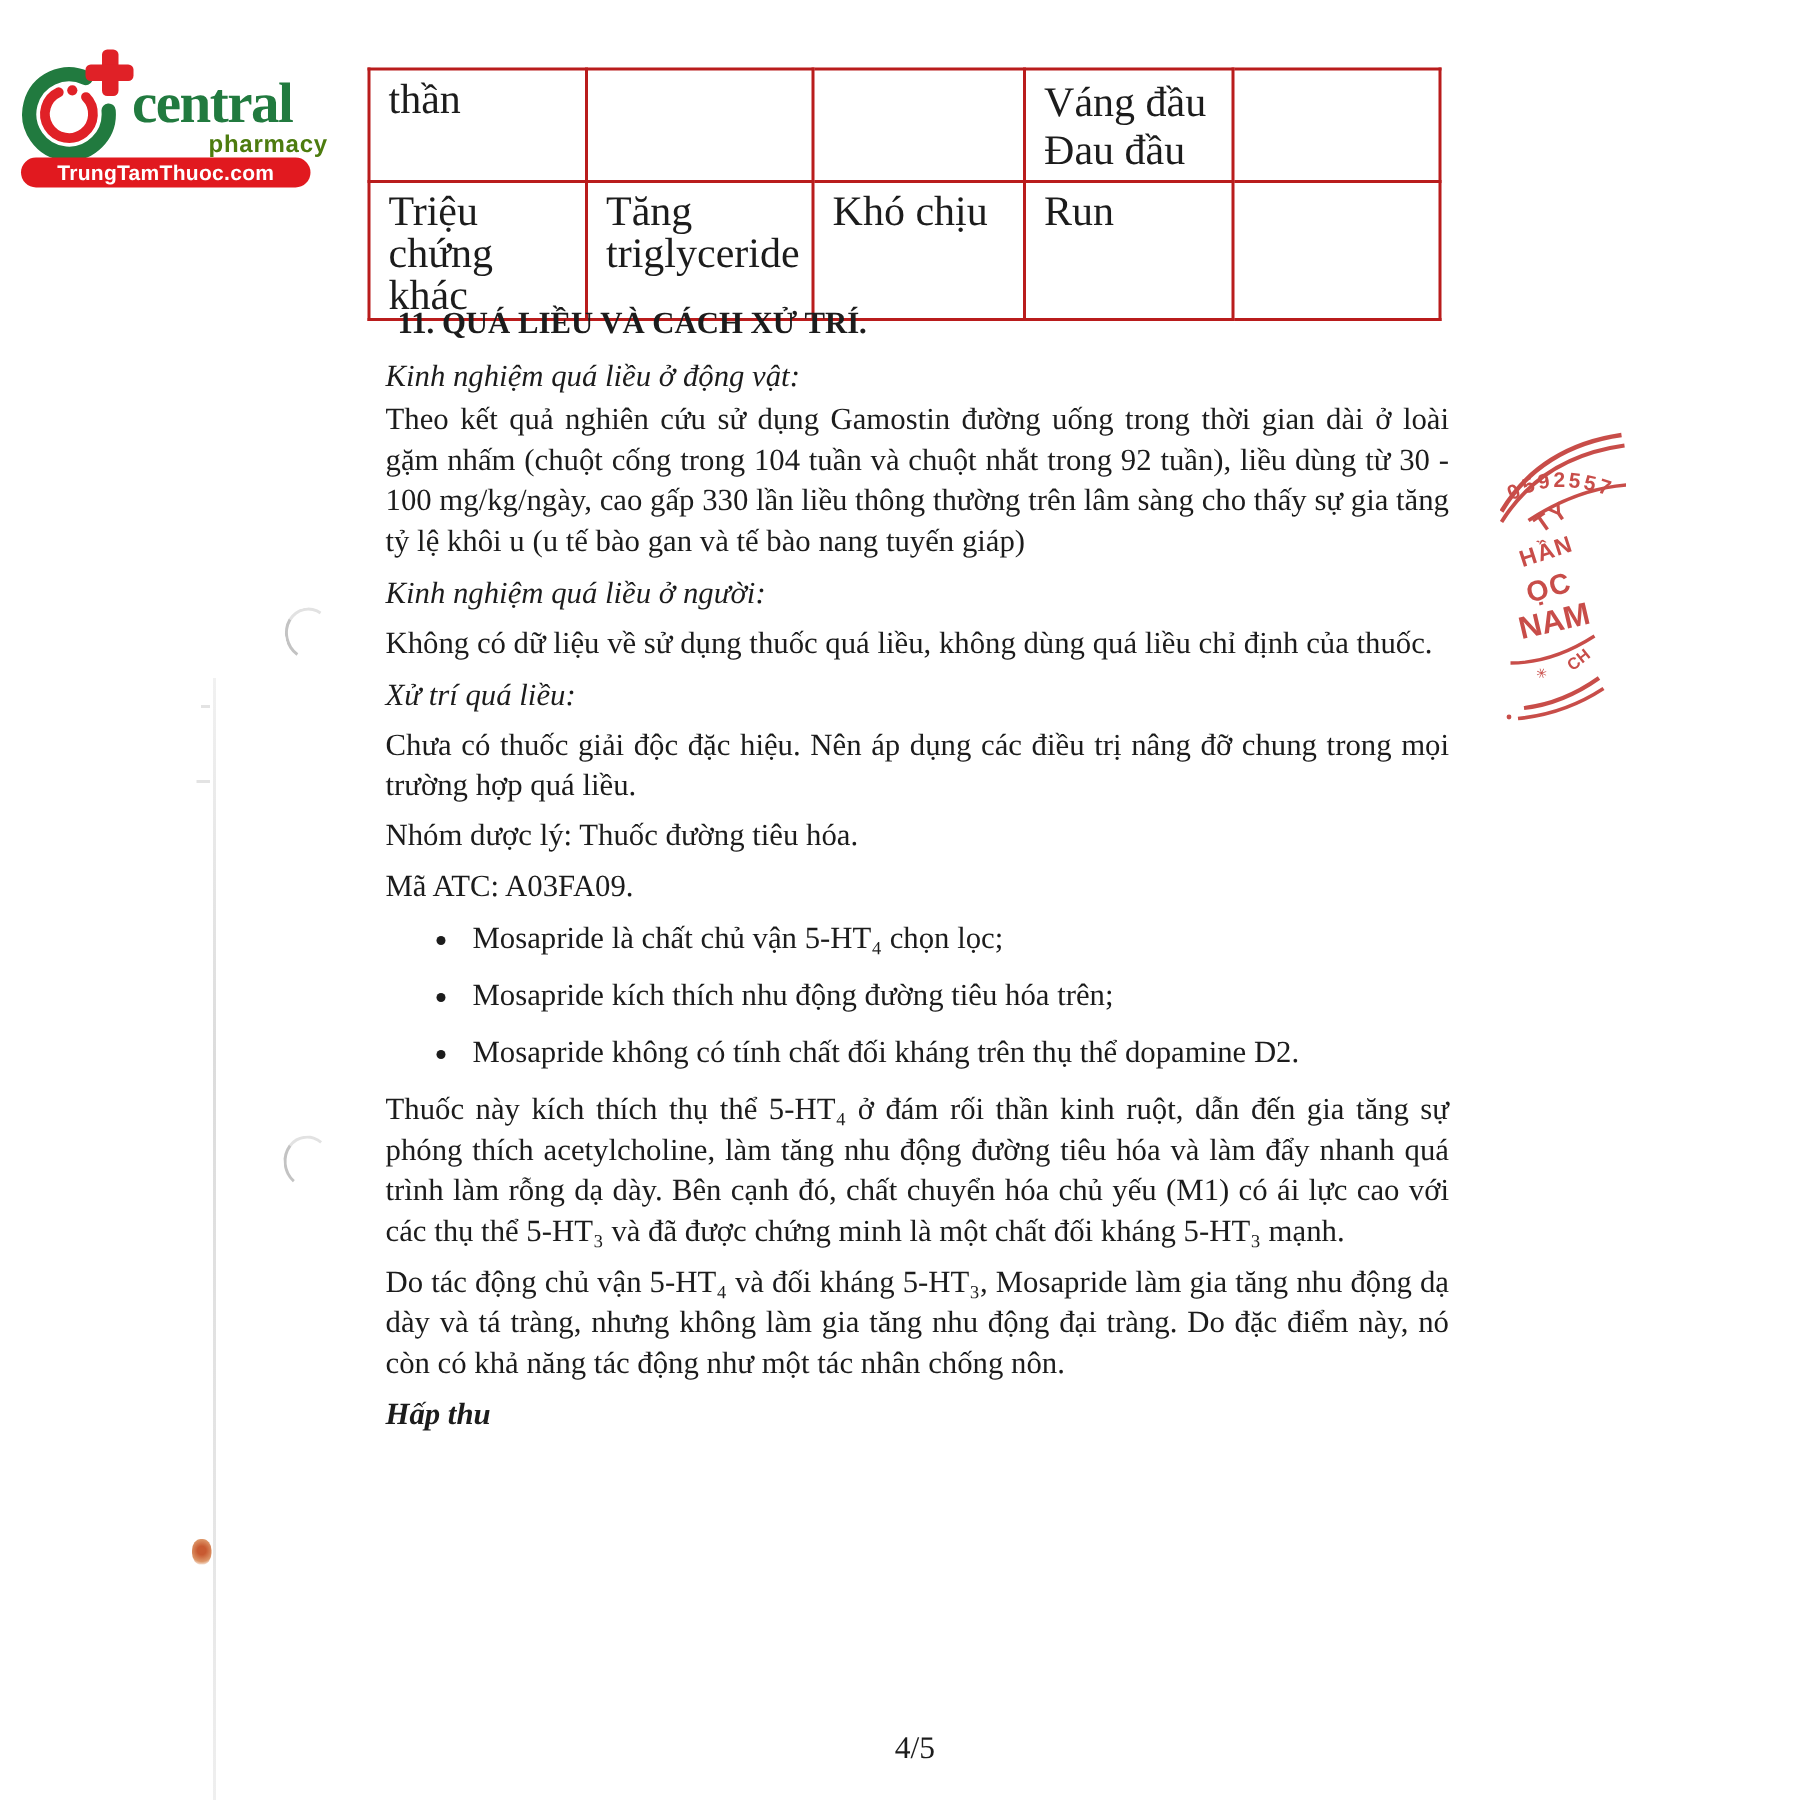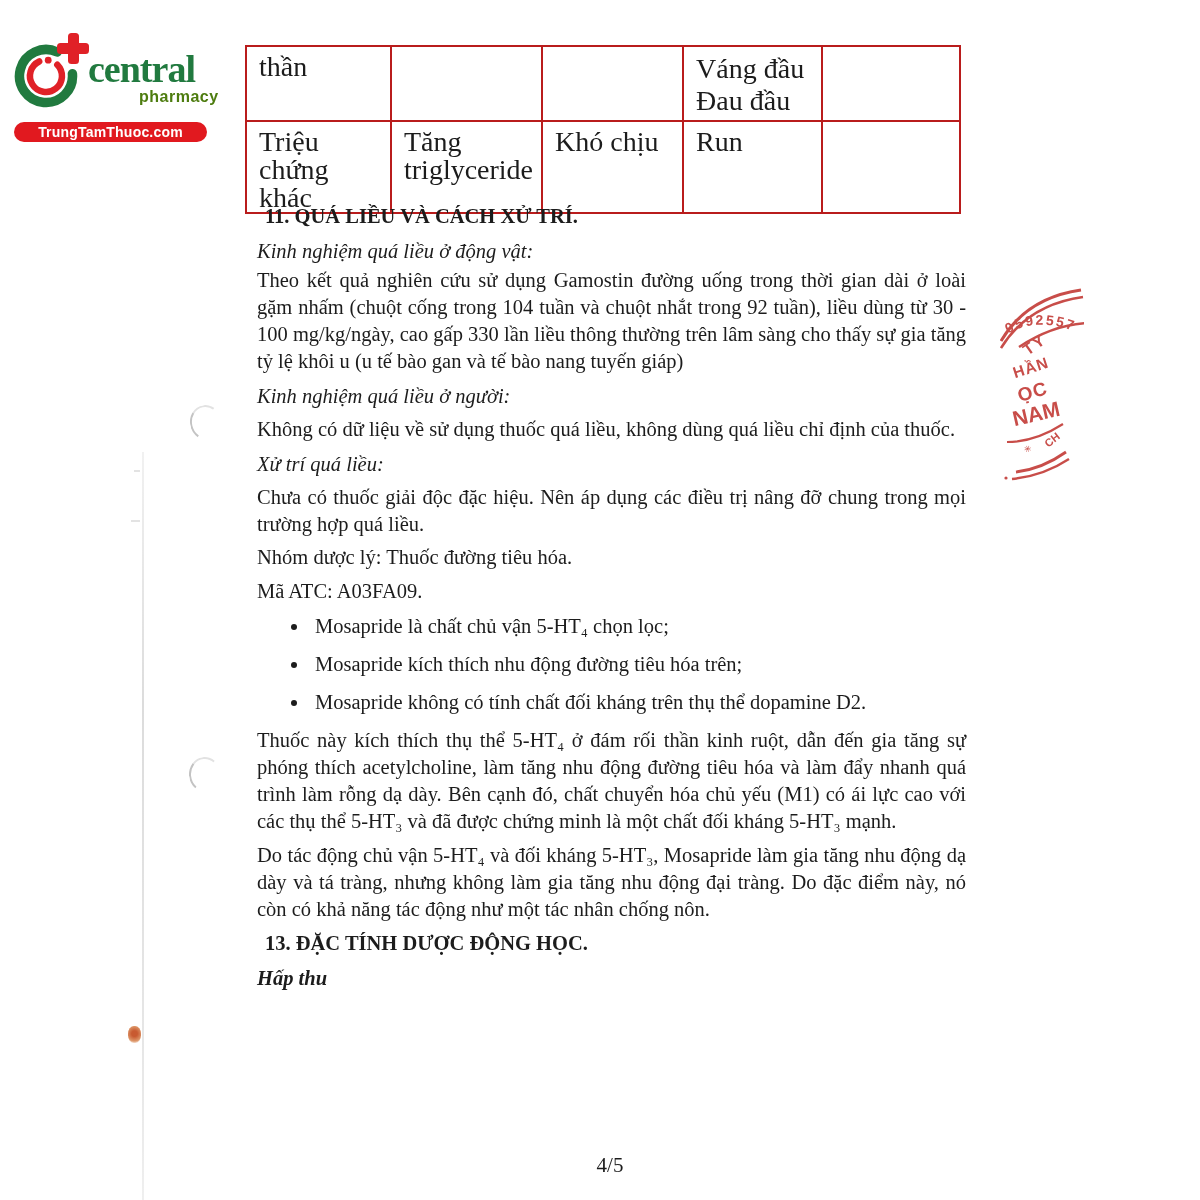--- a/index.html
+++ b/index.html
@@ -6,21 +6,21 @@
   #page{position:relative;width:1200px;height:1200px;background:#ffffff;overflow:hidden;
         font-family:"Liberation Serif","DejaVu Serif",serif;color:#1c1c1c;}
 
   
   #logo{position:absolute;left:13px;top:30px;width:210px;height:110px;}
   #logo-icon{position:absolute;left:0;top:0;}
   #logo-main{position:absolute;left:75px;top:20px;font-family:Liberation Serif, serif;
              font-weight:bold;font-size:38px;letter-spacing:-1px;color:#217a3f;line-height:1;}
   #logo-sub{position:absolute;left:78px;top:59px;font-family:"Liberation Sans",sans-serif;
             font-weight:600;font-size:16px;letter-spacing:.5px;color:#4d7c0f;line-height:1;margin-left:48px;}
-  #logo-badge{position:absolute;left:1px;top:92px;width:193px;height:20px;background:#e1191f;
+  #logo-badge{position:absolute;left:1px;top:75px;width:193px;height:20px;background:#e1191f;
               border-radius:11px;display:flex;align-items:center;justify-content:center;}
   #logo-badge span{font-family:"Liberation Sans",sans-serif;font-weight:bold;font-size:14px;
                    color:#ffffff;letter-spacing:.2px;line-height:1;}
 
   
   #adr-table{position:absolute;left:245px;top:45px;border-collapse:collapse;table-layout:fixed;}
   #adr-table td{border:2px solid #b91c1c;vertical-align:top;padding:6px 8px 0 12px;
                 font-size:28px;line-height:28px;}
   #adr-table tr.r1 td{height:67px;}
   #adr-table tr.r2 td{height:61px;}
@@ -124,21 +124,20 @@
     <p class="p mt6">Nhóm dược lý: Thuốc đường tiêu hóa.</p>
     <p class="p mt7">Mã ATC: A03FA09.</p>
     <ul>
       <li>Mosapride là chất chủ vận 5-HT₄ chọn lọc;</li>
       <li>Mosapride kích thích nhu động đường tiêu hóa trên;</li>
       <li>Mosapride không có tính chất đối kháng trên thụ thể dopamine D2.</li>
     </ul>
     <p class="p mt3">Thuốc này kích thích thụ thể 5-HT₄ ở đám rối thần kinh ruột, dẫn đến gia tăng sự phóng thích acetylcholine, làm tăng nhu động đường tiêu hóa và làm đẩy nhanh quá trình làm rỗng dạ dày. Bên cạnh đó, chất chuyển hóa chủ yếu (M1) có ái lực cao với các thụ thể 5-HT₃ và đã được chứng minh là một chất đối kháng 5-HT₃ mạnh.</p>
     <p class="p mt7">Do tác động chủ vận 5-HT₄ và đối kháng 5-HT₃, Mosapride làm gia tăng nhu động dạ dày và tá tràng, nhưng không làm gia tăng nhu động đại tràng. Do đặc điểm này, nó còn có khả năng tác động như một tác nhân chống nôn.</p>
 
-    <p class="h mt7">13. ĐẶC TÍNH DƯỢC ĐỘNG HỌC.</p>
     <p class="ph mt7" style="font-weight:bold;">Hấp thu</p>
   </div>
 
   <svg id="stamp" width="84" height="212" viewBox="1000 278 84 212">
     <g stroke="#c4403c" fill="none">
       <path d="M 1001 341 C 1018 312 1046 295 1081 290" stroke-width="3"></path>
       <path d="M 1001 348 C 1019 319 1047 302 1083 297" stroke-width="2.6"></path>
       <path d="M 1019 347 Q 1054 324 1090 323" stroke-width="2.4"></path>
       <path d="M 1007 442 Q 1035 442 1063 424" stroke-width="2.2"></path>
       <path d="M 1016 472 Q 1042 469 1066 452" stroke-width="2.8"></path>

